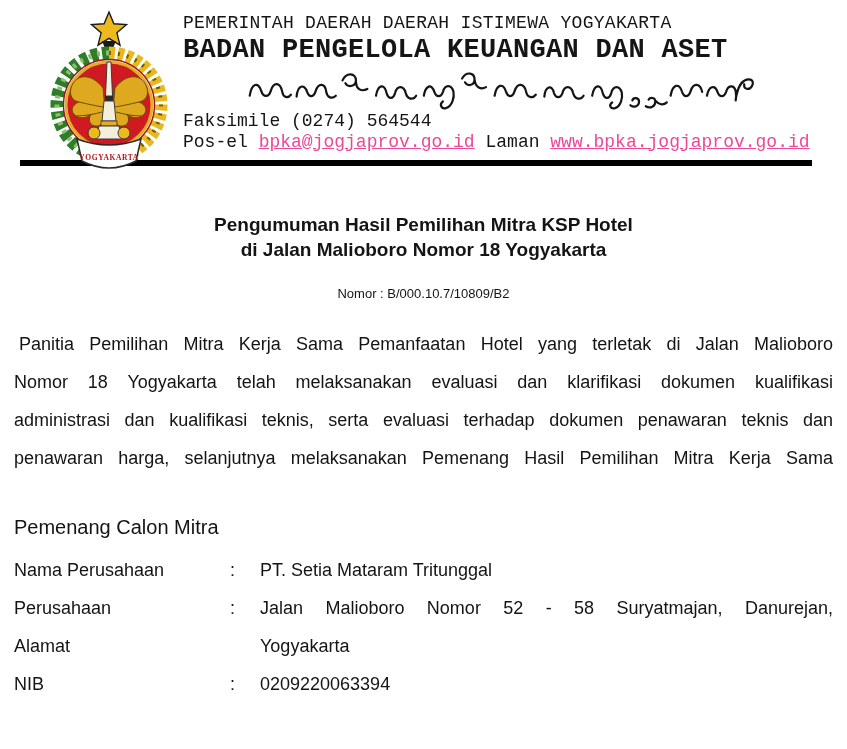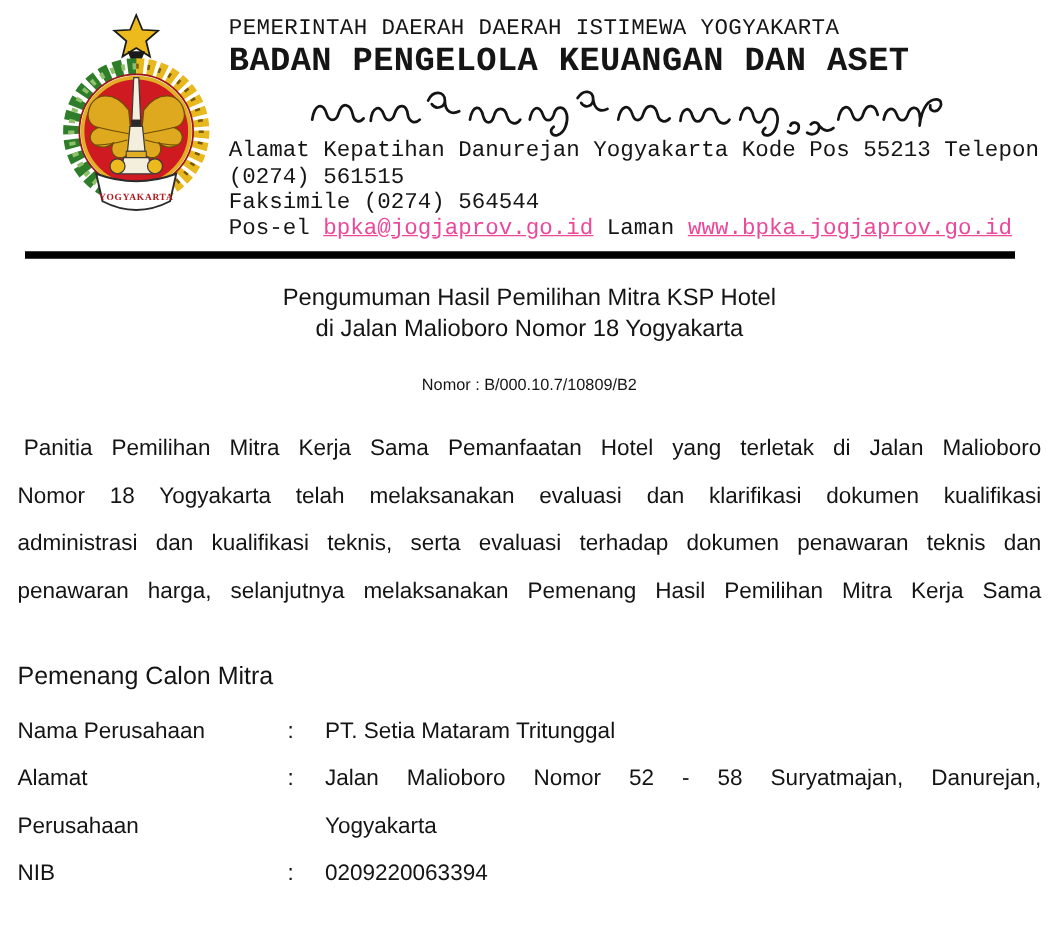--- a/index.html
+++ b/index.html
@@ -38,24 +38,24 @@
   .rule {
     height: 6px;
     background: #000000;
     width: 792px;
     margin: 8px 0 0 20px;
   }
 
   
   .doc-main { padding: 0 14px; }
   .doc-title {
-    margin-top: 19px;
+    margin-top: 46px;
     text-align: center;
     font-size: 19px;
-    font-weight: normal;
+    font-weight: bold;
     line-height: 25px;
   }
   .doc-number {
     margin-top: 21px;
     text-align: center;
     font-size: 13px;
     line-height: 22px;
   }
   .body-par { margin-top: 20px; font-size: 18px; }
   .jline {
@@ -140,21 +140,20 @@
           <path d="M262,30 c2,-12 9,-14 12,-4 c2,6 7,6 9,-1 c3,-9 10,-8 12,1 c1,6 7,7 10,3"></path>
           <path d="M314,31 c1,-11 8,-13 10,-4 c2,6 7,6 9,0 c2,-8 9,-8 11,0 c2,7 8,8 11,3"></path>
           <path d="M364,30 c2,-12 9,-13 11,-3 c2,7 7,7 9,0 c2,-8 9,-8 11,0 c1,5 -1,14 -7,16 c-5,1 -7,-3 -3,-6"></path>
           <path d="M404,40 c4,3 9,1 9,-4 c0,-4 -6,-5 -7,-1"></path>
           <path d="M420,41 c5,3 10,0 10,-5 c0,-4 -5,-5 -7,-2 M431,36 c3,4 8,4 11,1"></path>
           <path d="M446,30 c2,-12 9,-14 12,-4 c2,6 7,6 9,-1 c3,-9 10,-8 12,1"></path>
           <path d="M484,30 c2,-10 8,-12 11,-4 c2,6 7,6 9,0 c2,-7 8,-8 10,-1 c1,5 0,10 0,10 c2,-16 8,-22 14,-22 c4,0 5,4 3,7 c-3,5 -9,3 -8,-2"></path>
         </g>
       </svg>
 
-      <div class="lh-addr">Alamat Kepatihan Danurejan Yogyakarta Kode Pos 55213 Telepon (0274) 561515</div>
       <div class="lh-addr">Faksimile (0274) 564544</div>
       <div class="lh-addr">
         <span>Pos-el</span>
         <a class="lh-link" href="#">bpka@jogjaprov.go.id</a>
         <span>Laman</span>
         <a class="lh-link" href="#">www.bpka.jogjaprov.go.id</a>
       </div>
     </div>
 
     <div class="rule"></div>
@@ -185,22 +184,22 @@
           <div>Nama Perusahaan</div>
         </div>
         <div class="fcolon">:</div>
         <div class="fvalue">
           <div>PT. Setia Mataram Tritunggal</div>
         </div>
       </div>
 
       <div class="frow">
         <div class="flabel">
+          <div>Perusahaan</div>
           <div>Alamat</div>
-          <div>Perusahaan</div>
         </div>
         <div class="fcolon">:</div>
         <div class="fvalue">
           <div class="stretch">Jalan Malioboro Nomor 52 - 58 Suryatmajan, Danurejan,</div>
           <div>Yogyakarta</div>
         </div>
       </div>
 
       <div class="frow">
         <div class="flabel">

